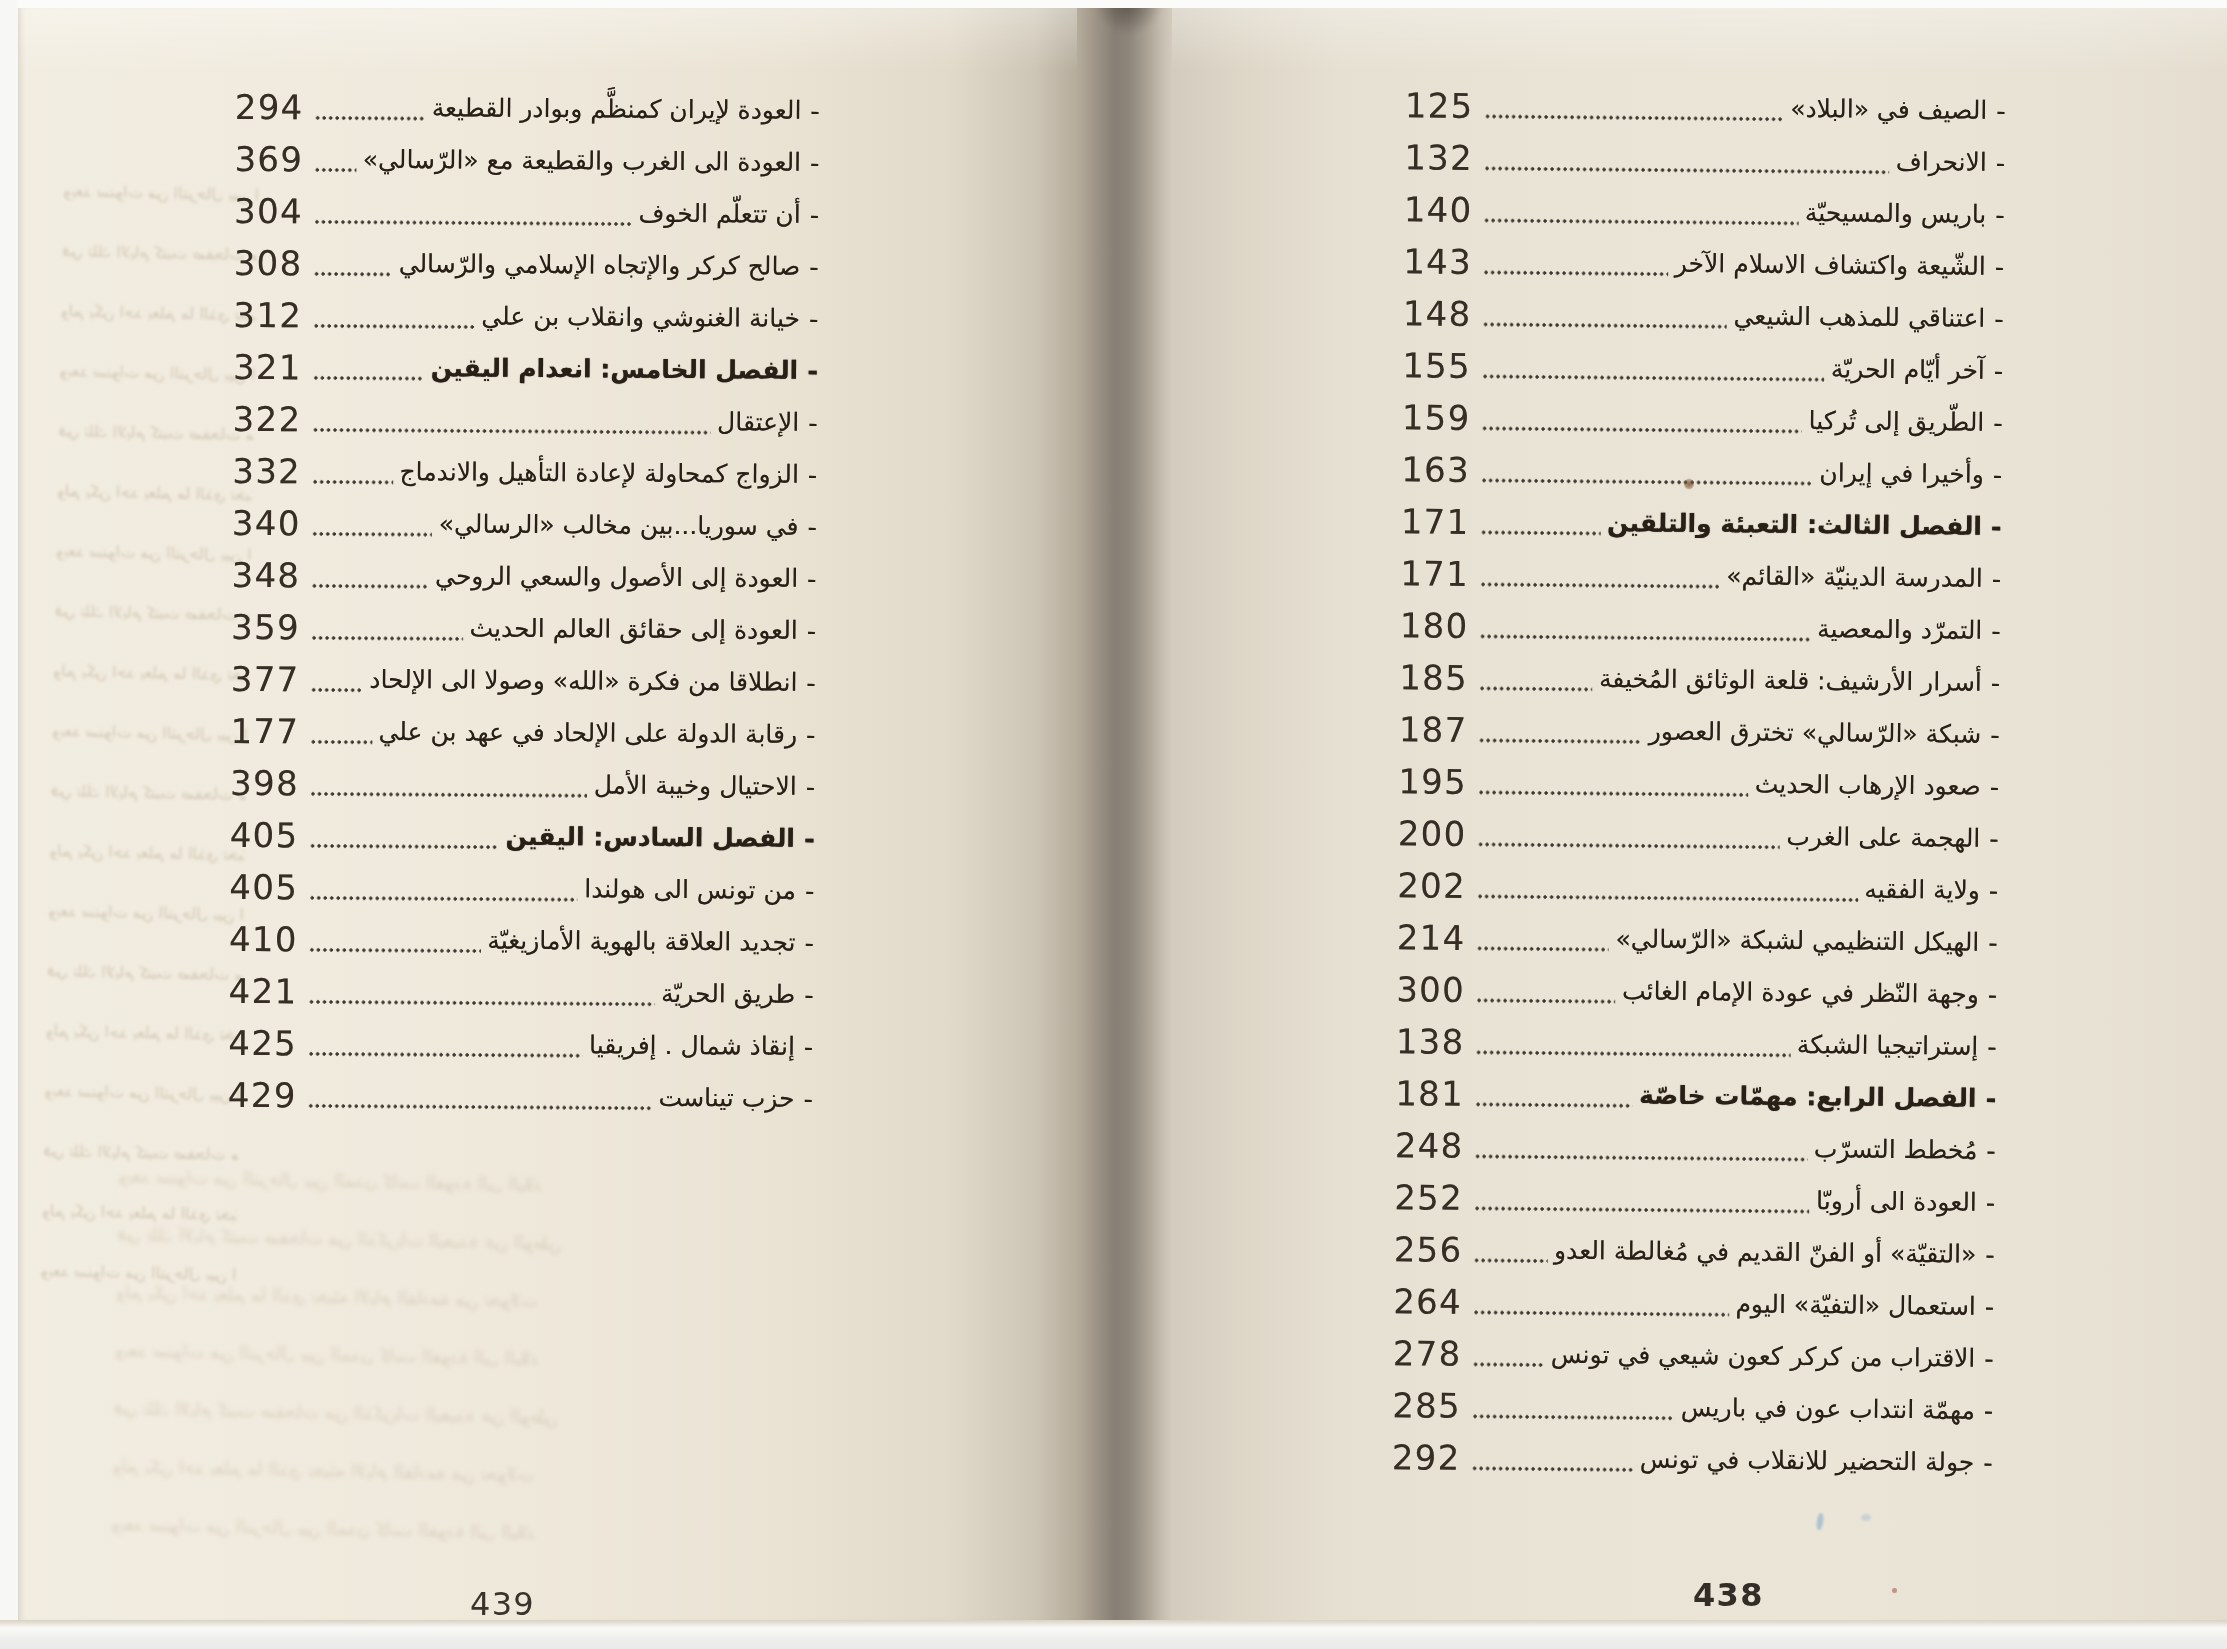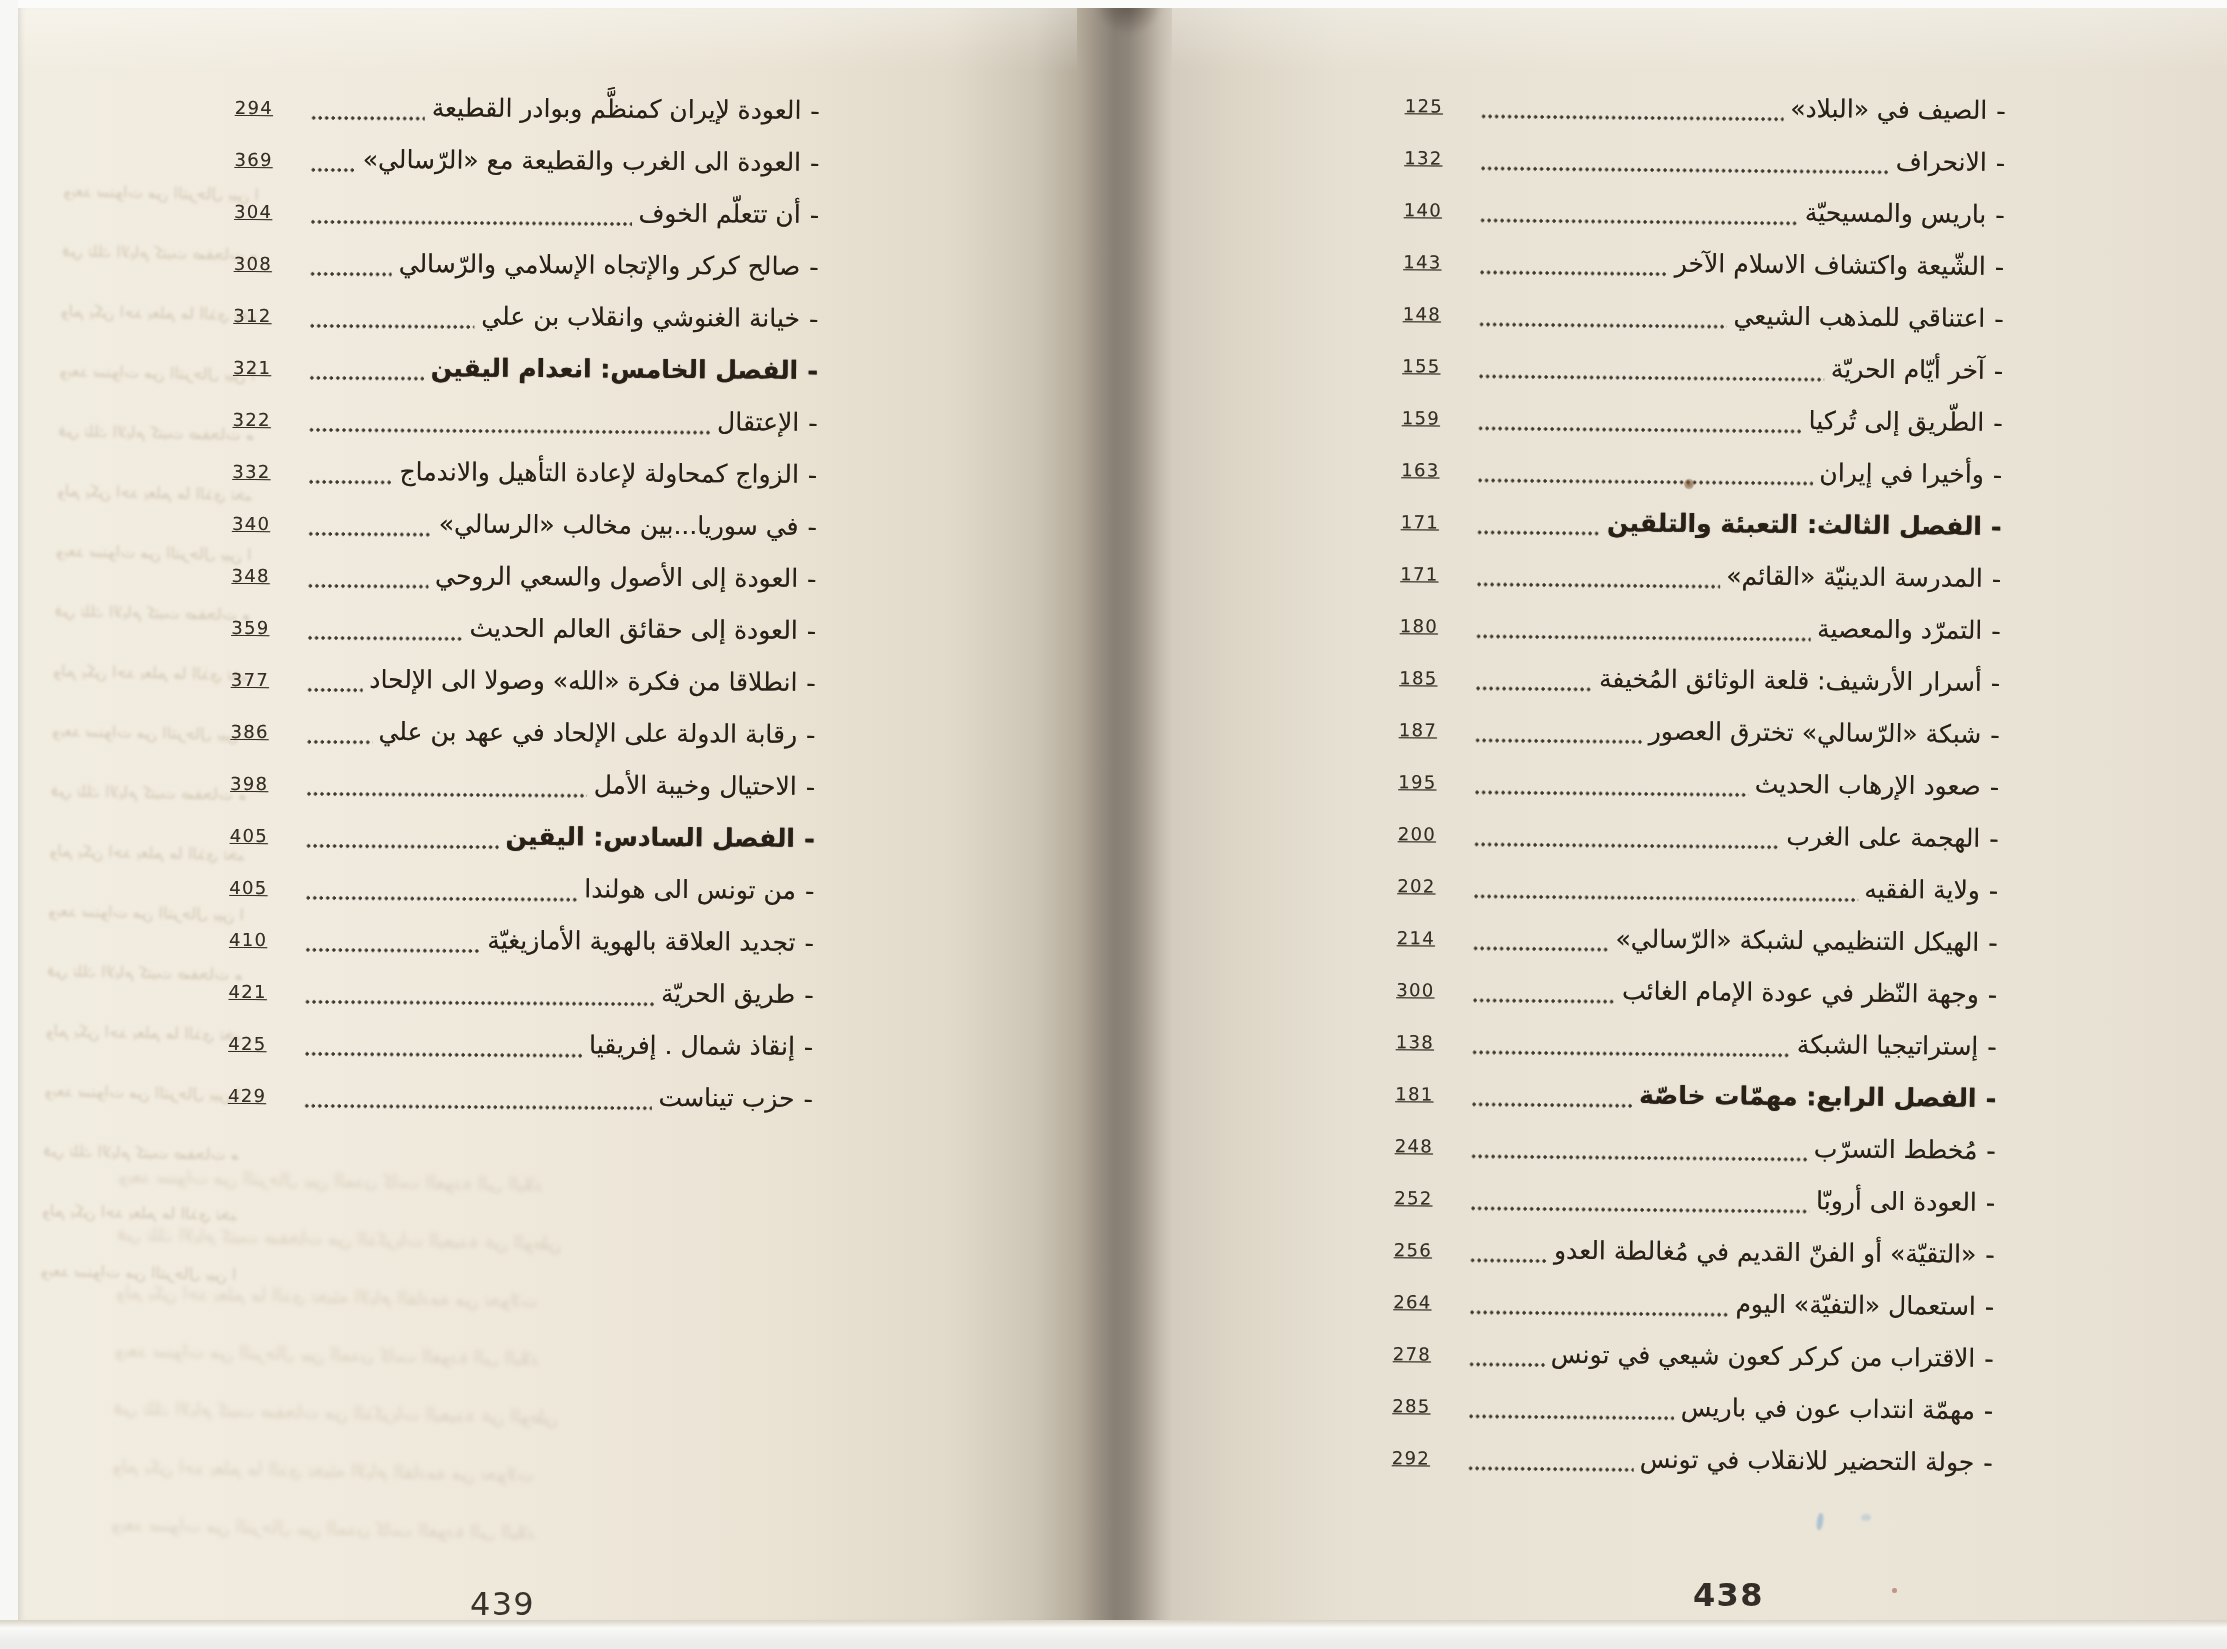--- a/index.html
+++ b/index.html
@@ -38,23 +38,22 @@
     background:
       linear-gradient(180deg,rgba(255,255,253,.3) 0%,rgba(255,255,255,0) 4%),
       linear-gradient(90deg,#d3cbbd 0%,#ddd6c7 6%,#e6e0d2 16%,#eae4d6 38%,#ebe5d8 62%,#e8e2d5 86%,#e4ddcf 100%);
   }
   
   .toc{position:absolute;}
   .toc-left{left:217px;top:78px;width:585px;transform:rotate(.4deg);transform-origin:top right;}
   .toc-right{left:233px;top:78px;width:601px;transform:rotate(.55deg);transform-origin:top right;}
   .row{display:flex;align-items:center;height:52px;overflow:visible;}
   .num{
-    font-size:18px;color:#362e25;min-width:64px;letter-spacing:1.3px;
+    font-size:34px;color:#362e25;min-width:64px;letter-spacing:1.3px;
     text-shadow:0 0 0.6px rgba(54,46,37,.45);
-    text-decoration:underline;
   }
   .leader{
     flex:1;min-width:19.5px;height:5.8px;margin:0 6.5px 0 11.7px;align-self:center;
     transform:translateY(10.4px);
     background-image:radial-gradient(circle at 2.9px 2.9px,rgba(47,40,32,.92) 1.4px,rgba(47,40,32,0) 1.9px);
     background-size:6.5px 5.8px;background-repeat:repeat-x;background-position:left center;
   }
   .title{
     font-size:25px;color:#281f16;direction:rtl;unicode-bidi:plaintext;
     white-space:nowrap;flex-shrink:0;line-height:1.15;
@@ -197,21 +196,21 @@
     <span class="title">العودة إلى حقائق العالم الحديث</span>
     <span class="dash">-</span>
   </div>
         <div class="row">
     <span class="num">377</span>
     <span class="leader"></span>
     <span class="title">انطلاقا من فكرة «الله» وصولا الى الإلحاد</span>
     <span class="dash">-</span>
   </div>
         <div class="row">
-    <span class="num">386</span>
+    <span class="num">177</span>
     <span class="leader"></span>
     <span class="title">رقابة الدولة على الإلحاد في عهد بن علي</span>
     <span class="dash">-</span>
   </div>
         <div class="row">
     <span class="num">398</span>
     <span class="leader"></span>
     <span class="title">الاحتيال وخيبة الأمل</span>
     <span class="dash">-</span>
   </div>

